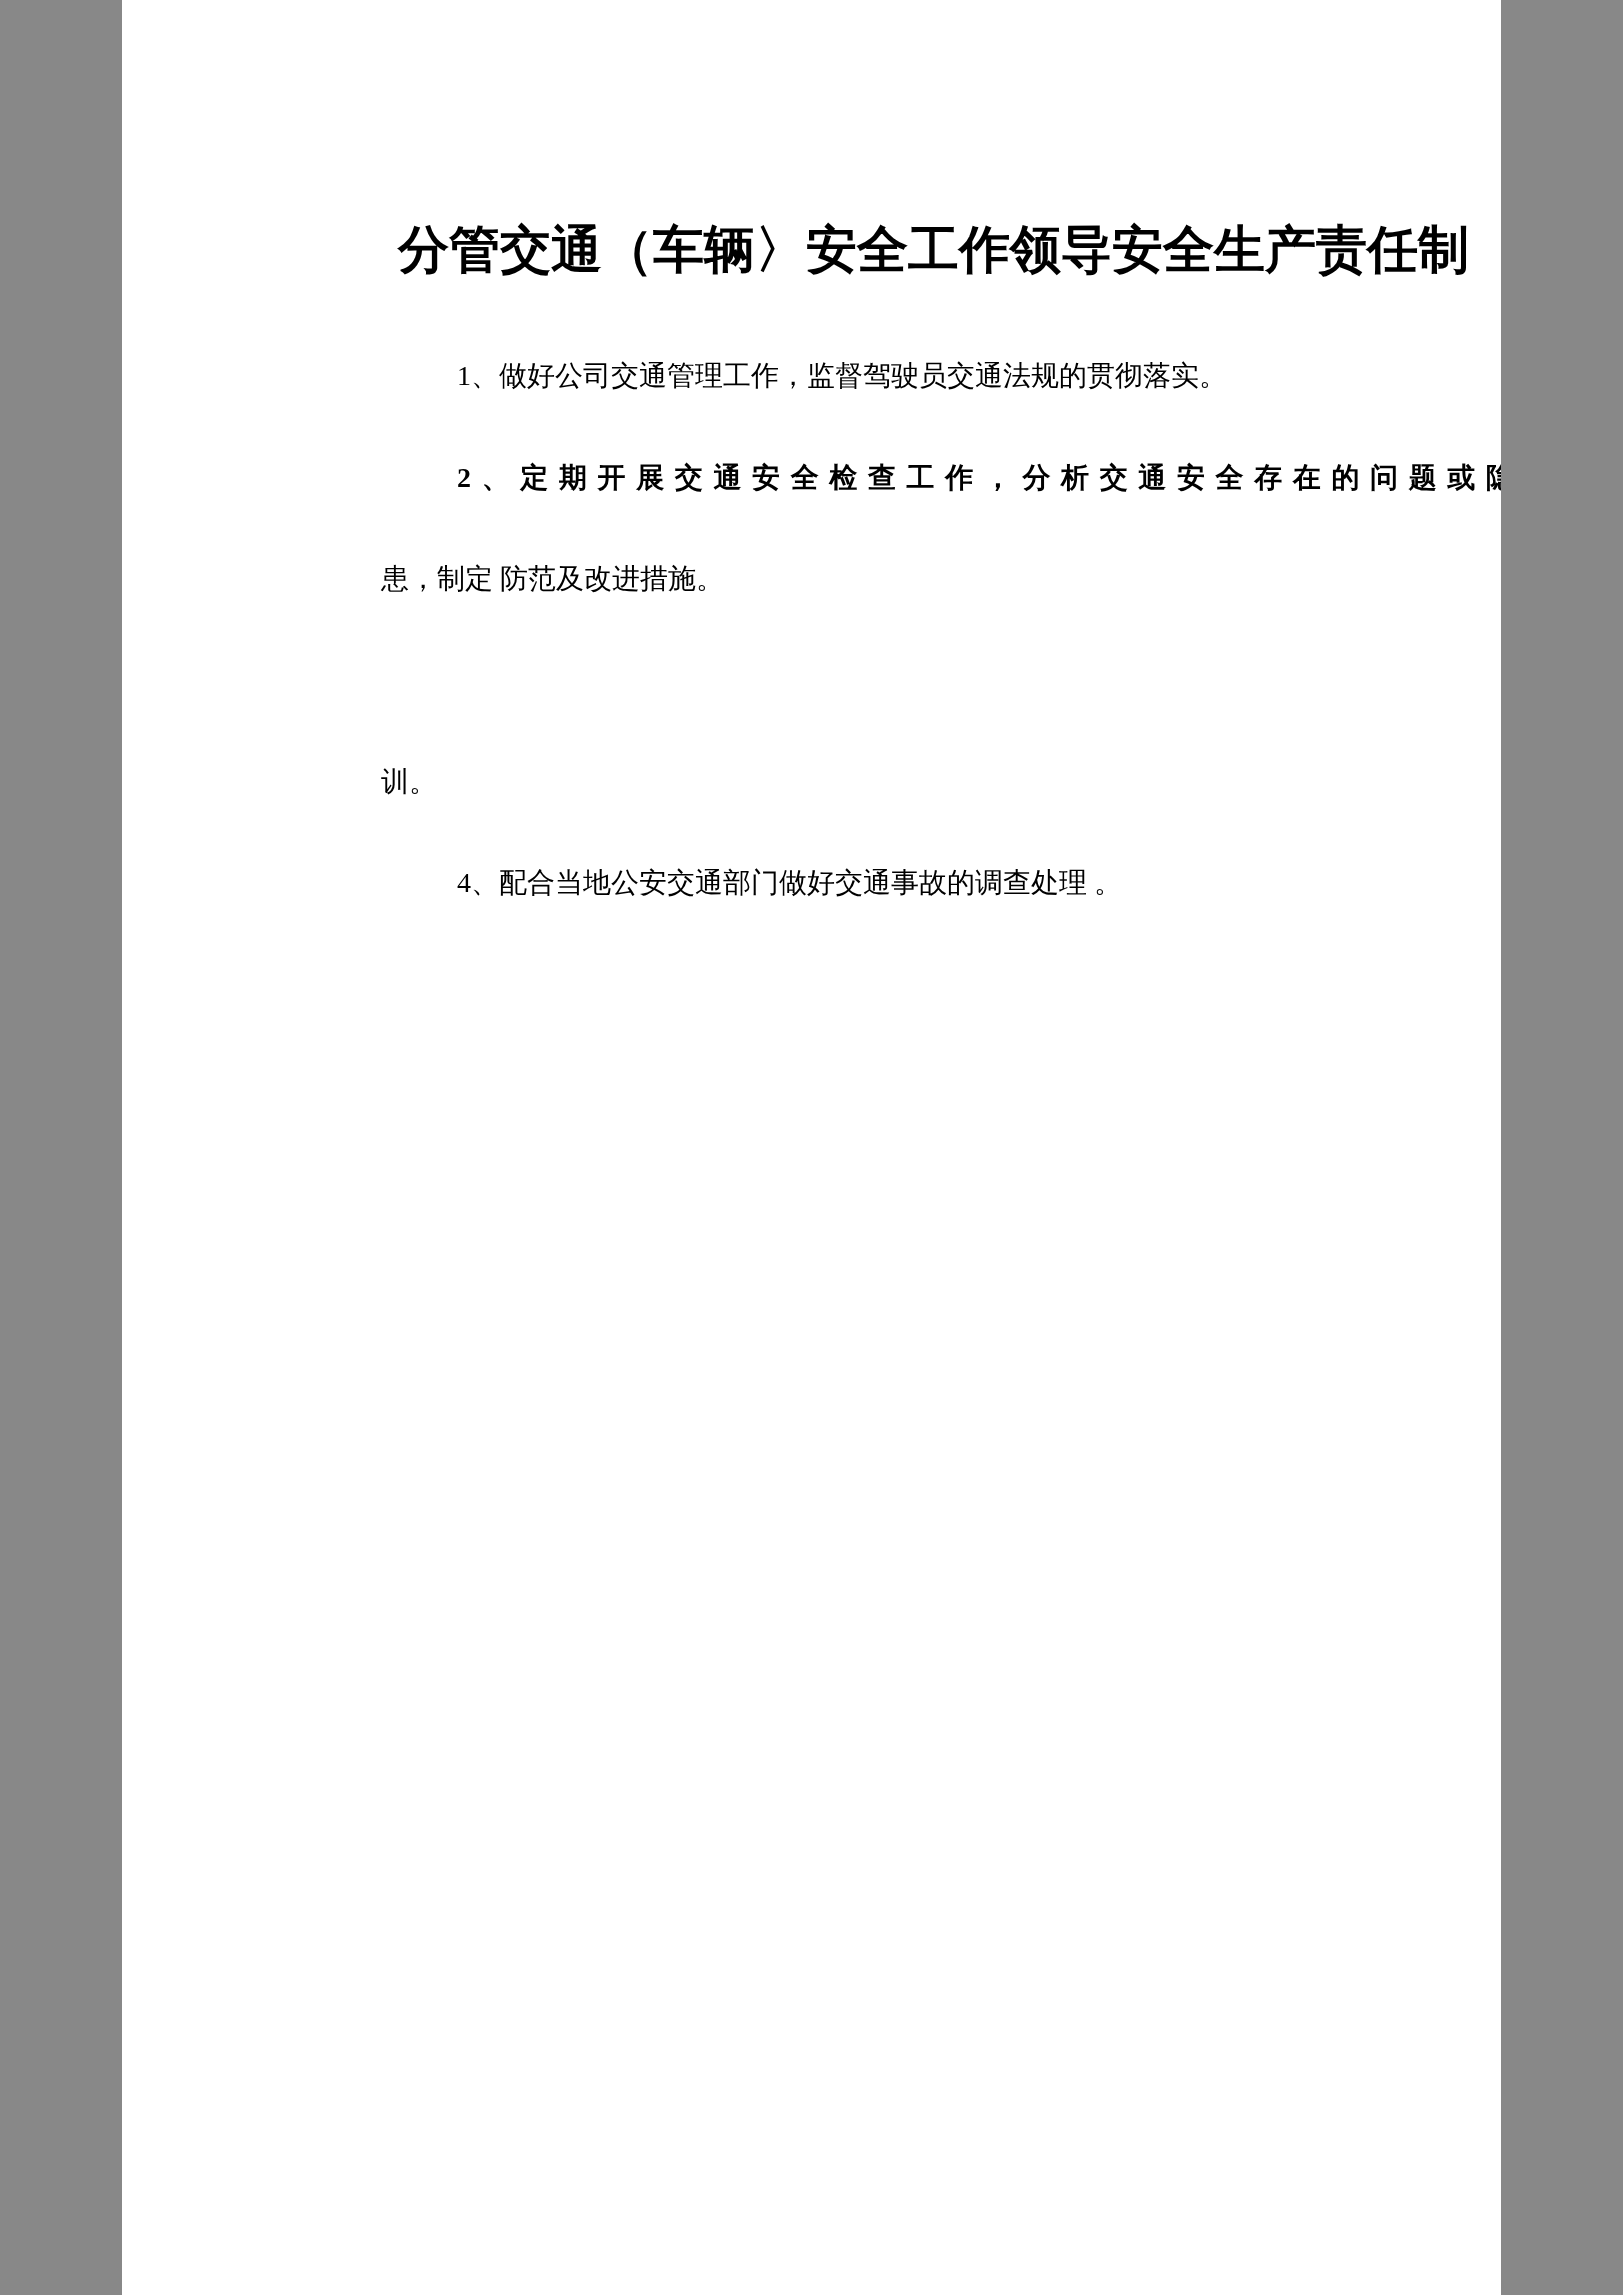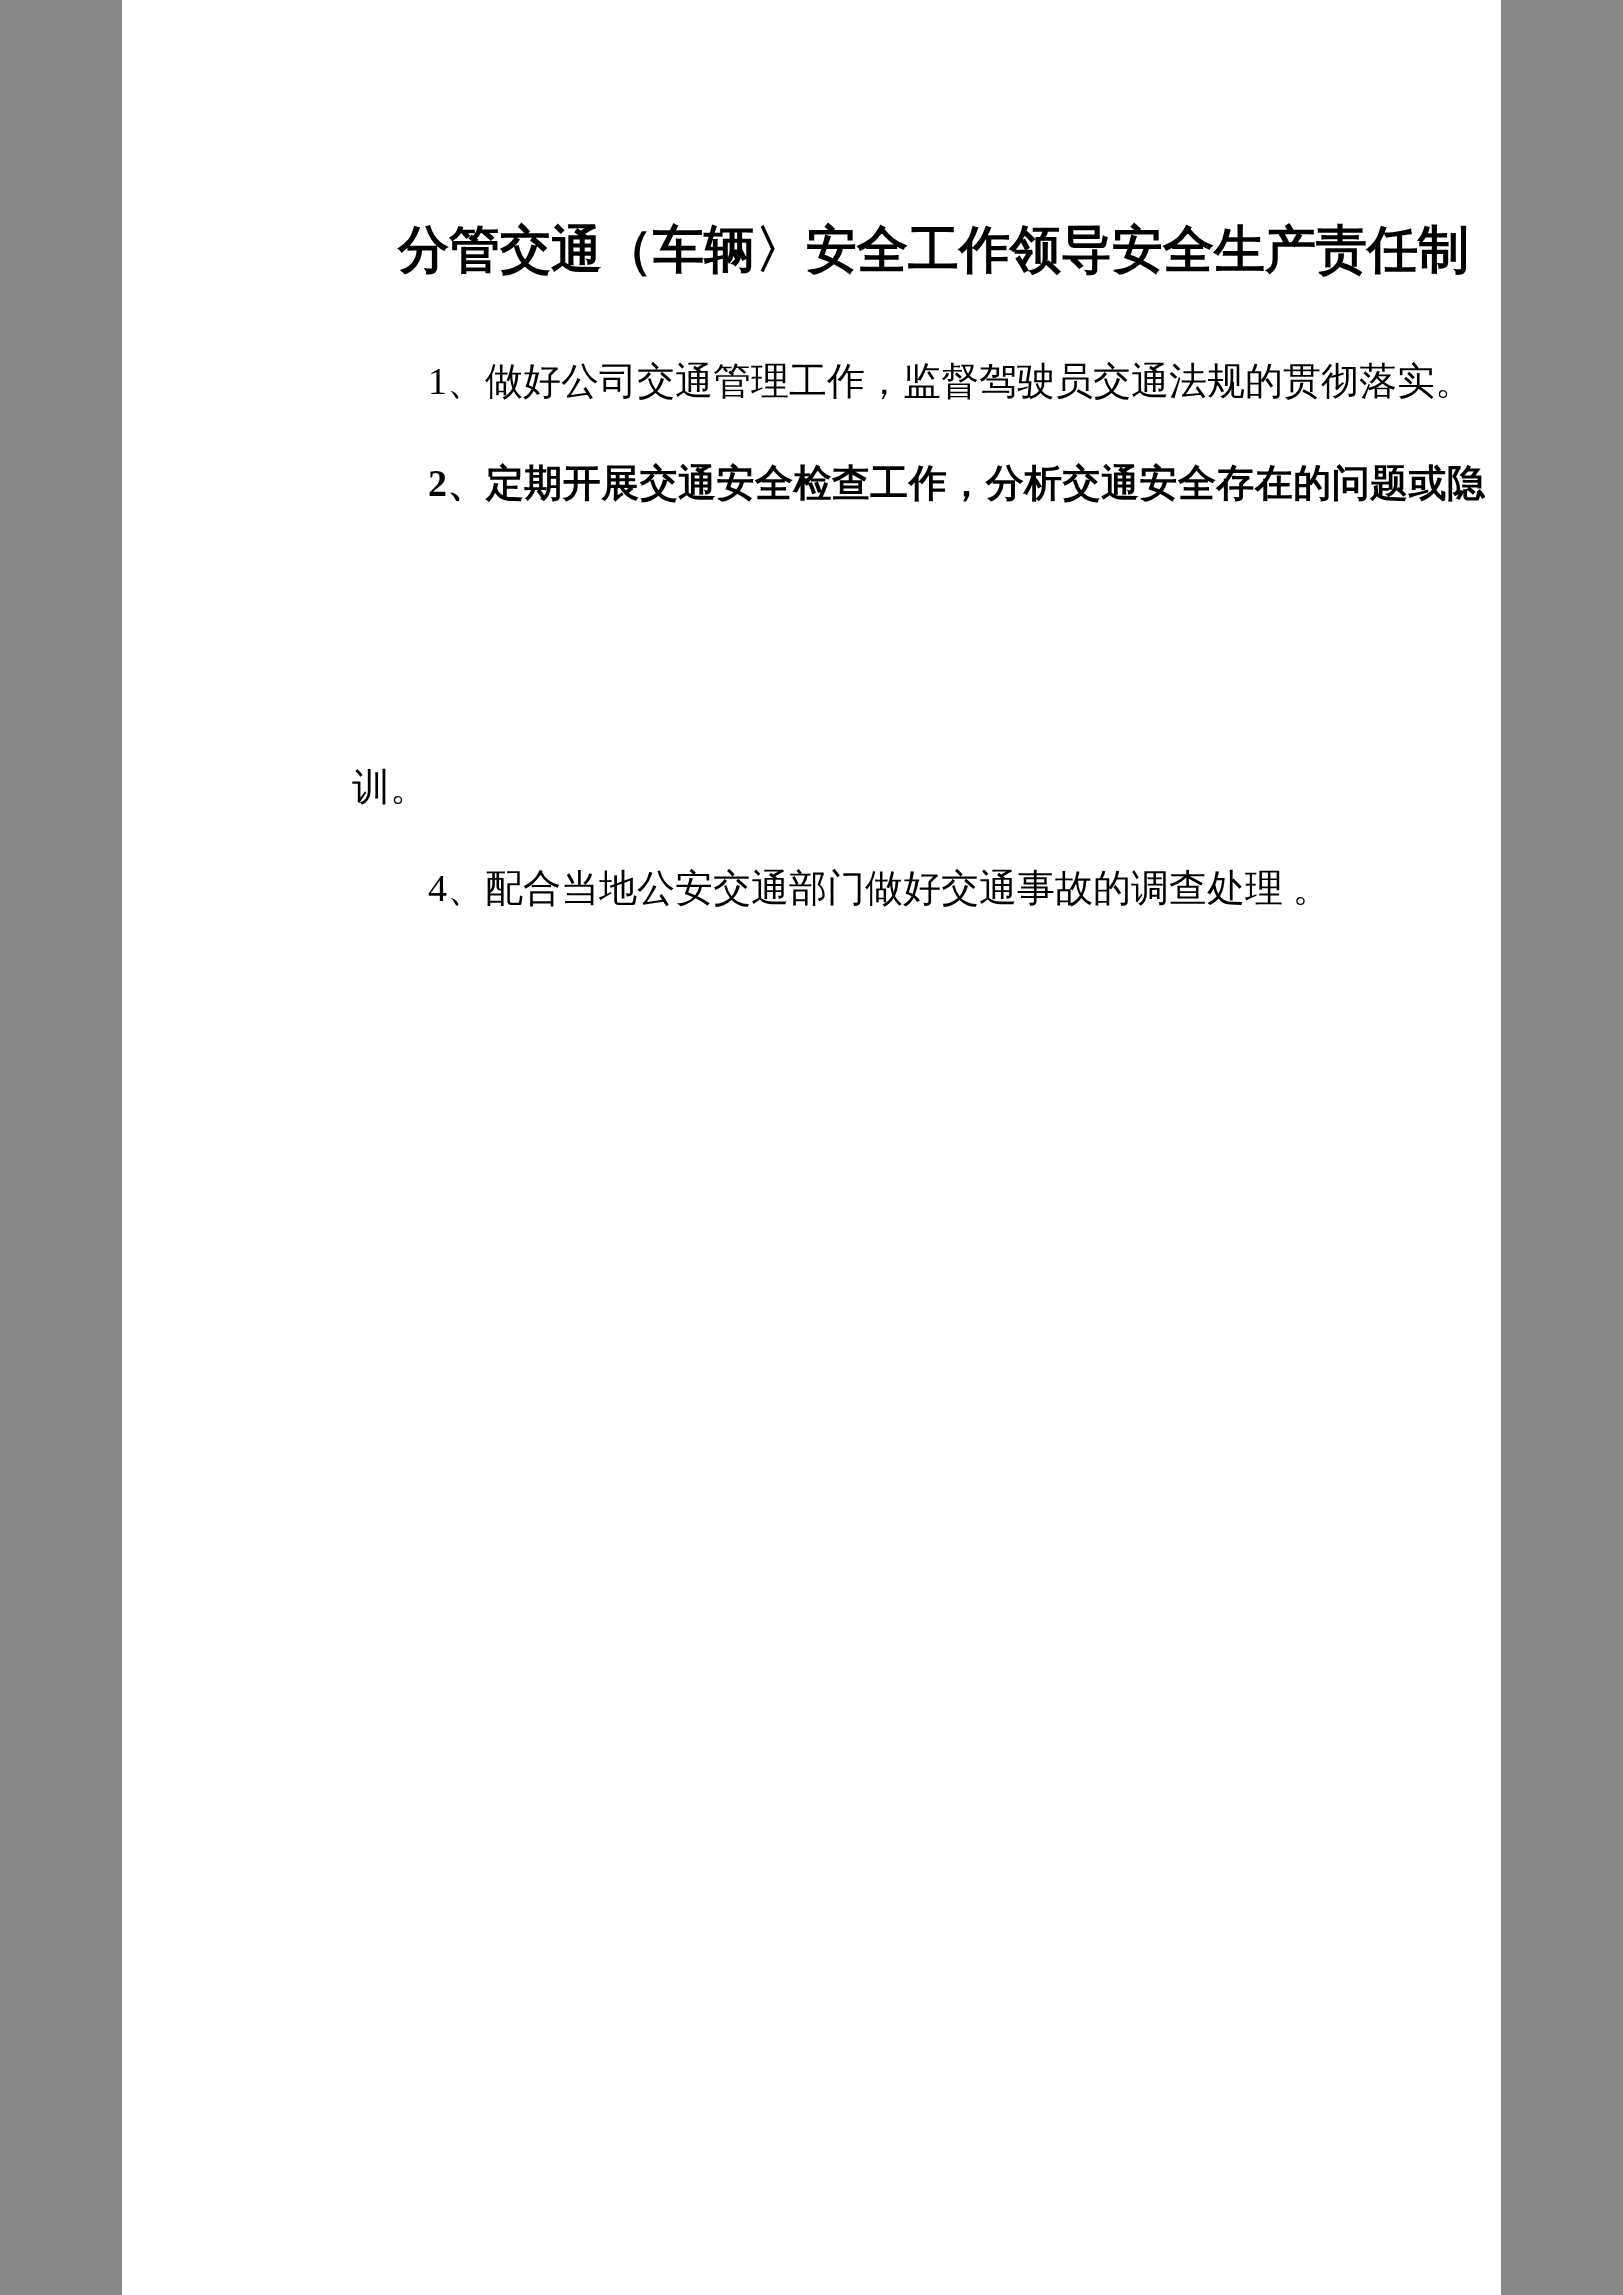--- a/index.html
+++ b/index.html
@@ -24,24 +24,24 @@
     width: 1133px;
     margin: 0;
     font-size: 51px;
     line-height: 1.2;
     font-weight: bold;
     text-align: center;
     white-space: nowrap;
   }
   .line {
     position: absolute;
-    left: 230px;
+    left: 259px;
     width: 1133px;
     margin: 0;
-    font-size: 38px;
+    font-size: 28px;
     line-height: 1.2;
     white-space: pre;
     box-sizing: border-box;
   }
   .indent {
     padding-left: 76px; 
   }
   .justify {
     white-space: normal;
     text-align: justify;
@@ -54,20 +54,21 @@
 <body>
 
 <div class="page">
 
   <h1 class="doc-title">分管交通（车辆〉安全工作领导安全生产责任制</h1>
 
   <p class="line indent" style="top:359px;">1、做好公司交通管理工作，监督驾驶员交通法规的贯彻落实。</p>
 
   <p class="line indent justify" style="top:461px;font-weight:bold;">2、定期开展交通安全检查工作，分析交通安全存在的问题或隐</p>
 
+  <p class="line" style="top:562px;">患，制定 防范及改进措施。</p>
 
 
   <p class="line" style="top:765px;">训。</p>
 
   <p class="line indent" style="top:866px;">4、配合当地公安交通部门做好交通事故的调查处理 。</p>
 
 </div>
 
 
 </body></html>

